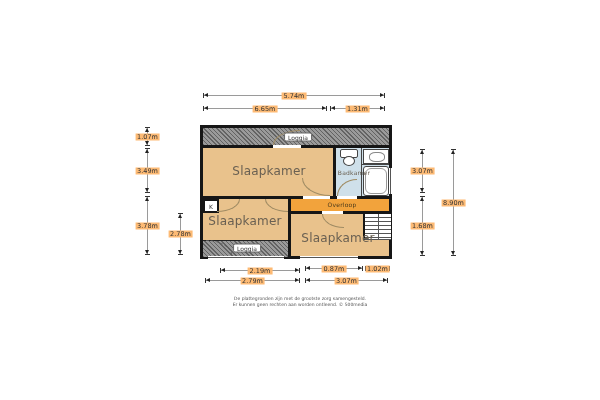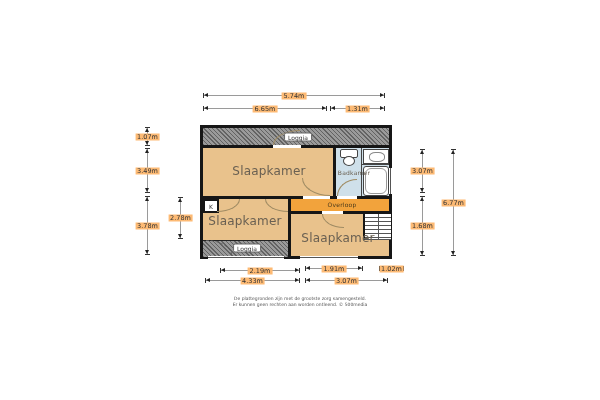--- a/index.html
+++ b/index.html
@@ -157,37 +157,37 @@
         <span class="ar al"></span>
         <span class="ar arr"></span>
         <span class="dlbl">2.19m</span>
       </div>
       <div class="hdim" style="left: 305px; top: 266px; width: 58px;">
         <span class="line"></span>
         <span class="tick tl"></span>
         <span class="tick tr"></span>
         <span class="ar al"></span>
         <span class="ar arr"></span>
-        <span class="dlbl">1.91m</span>
-      </div>
-      <div class="hdim" style="left: 365px; top: 266px; width: 25px; margin-left: 14px;">
+        <span class="dlbl">0.87m</span>
+      </div>
+      <div class="hdim" style="left: 365px; top: 266px; width: 25px;">
         <span class="line"></span>
         <span class="tick tl"></span>
         <span class="tick tr"></span>
         <span class="ar al"></span>
         <span class="ar arr"></span>
         <span class="dlbl">1.02m</span>
       </div>
       <div class="hdim" style="left: 205px; top: 278px; width: 95px;">
         <span class="line"></span>
         <span class="tick tl"></span>
         <span class="tick tr"></span>
         <span class="ar al"></span>
         <span class="ar arr"></span>
-        <span class="dlbl">4.33m</span>
+        <span class="dlbl">2.79m</span>
       </div>
       <div class="hdim" style="left: 305px; top: 278px; width: 83px;">
         <span class="line"></span>
         <span class="tick tl"></span>
         <span class="tick tr"></span>
         <span class="ar al"></span>
         <span class="ar arr"></span>
         <span class="dlbl">3.07m</span>
       </div>
       <div class="vdim" style="left: 145px; top: 127px; height: 19px; text-decoration: underline;">
@@ -207,21 +207,21 @@
         <span class="dlbl">3.49m</span>
       </div>
       <div class="vdim" style="left: 145px; top: 196px; height: 59px;">
         <span class="line"></span>
         <span class="tick tt"></span>
         <span class="tick tb"></span>
         <span class="ar at"></span>
         <span class="ar ab"></span>
         <span class="dlbl">3.78m</span>
       </div>
-      <div class="vdim" style="left: 178px; top: 197px; height: 42px; text-align: center;">
+      <div class="vdim" style="left: 178px; top: 213px; height: 42px; text-align: center;">
         <span class="line"></span>
         <span class="tick tt"></span>
         <span class="tick tb"></span>
         <span class="ar at"></span>
         <span class="ar ab"></span>
         <span class="dlbl">2.78m</span>
       </div>
       <div class="vdim" style="left: 420px; top: 149px; height: 44px;">
         <span class="line"></span>
         <span class="tick tt"></span>
@@ -237,19 +237,19 @@
         <span class="ar at"></span>
         <span class="ar ab"></span>
         <span class="dlbl">1.68m</span>
       </div>
       <div class="vdim" style="left: 451px; top: 149px; height: 107px;">
         <span class="line"></span>
         <span class="tick tt"></span>
         <span class="tick tb"></span>
         <span class="ar at"></span>
         <span class="ar ab"></span>
-        <span class="dlbl">6.77m</span>
+        <span class="dlbl">8.90m</span>
       </div>
     </div>
 
   <div class="disc" style="top:296px;">De plattegronden zijn met de grootste zorg samengesteld.</div>
   <div class="disc" style="top:302px;">Er kunnen geen rechten aan worden ontleend. © 500media</div>
 </div>
 
 </body></html>

